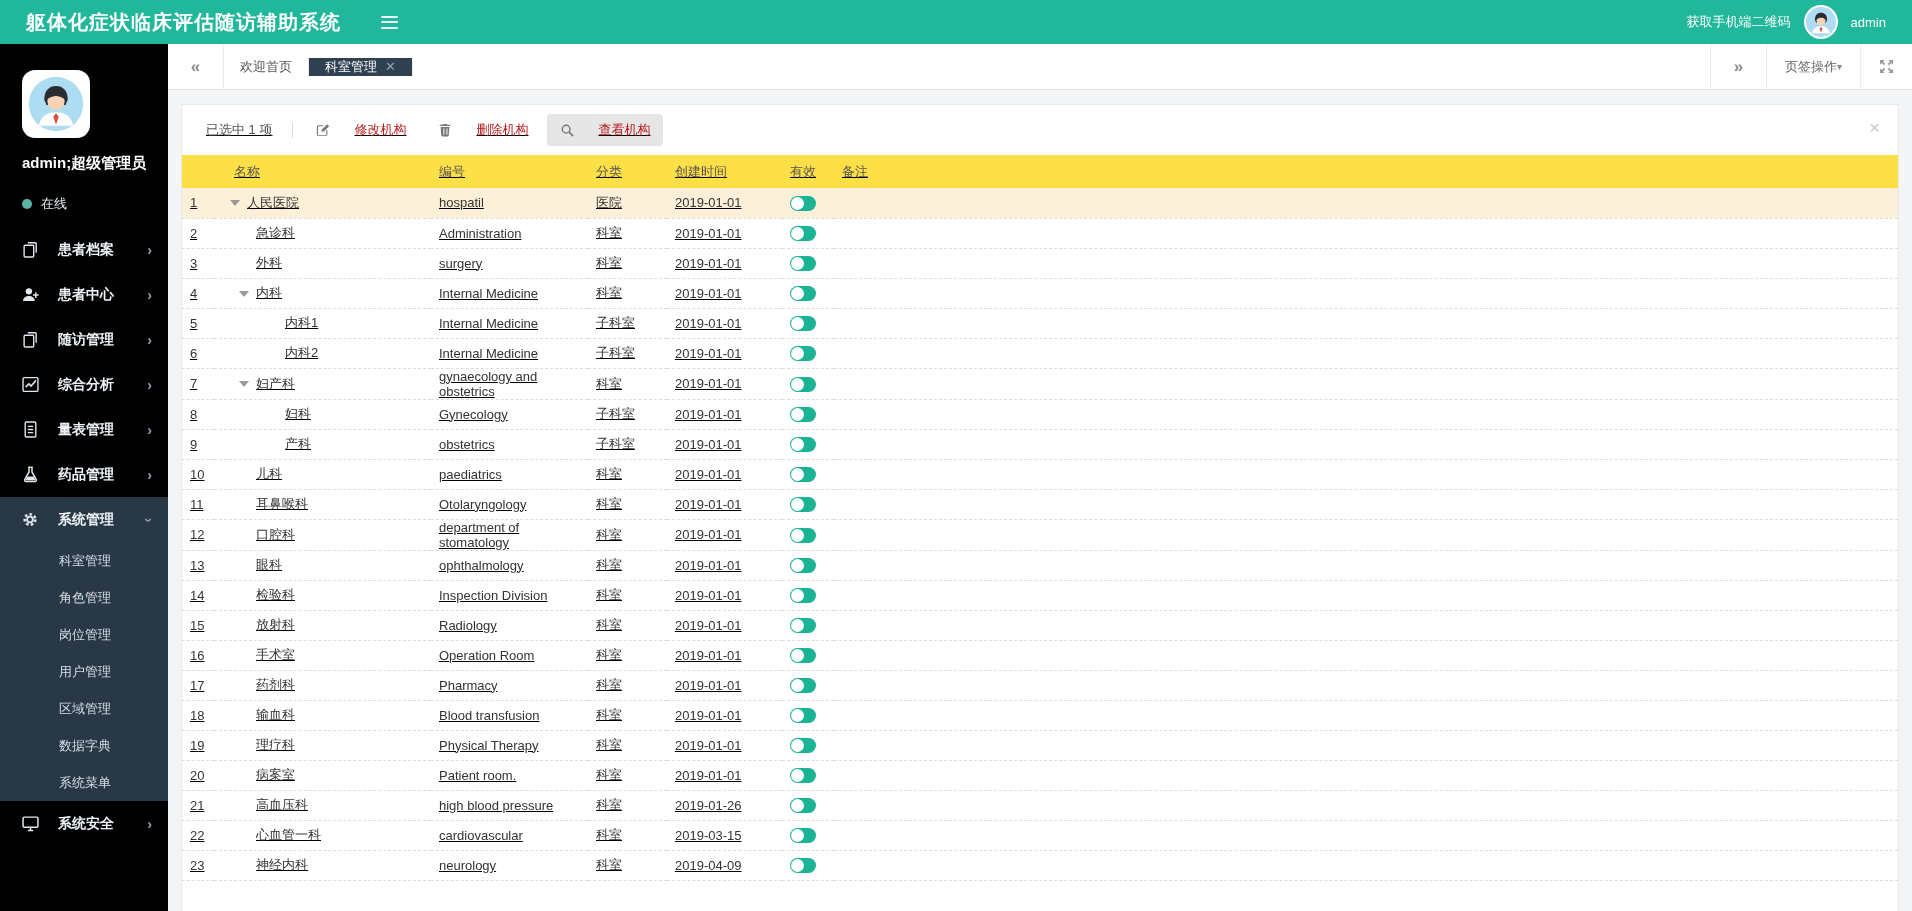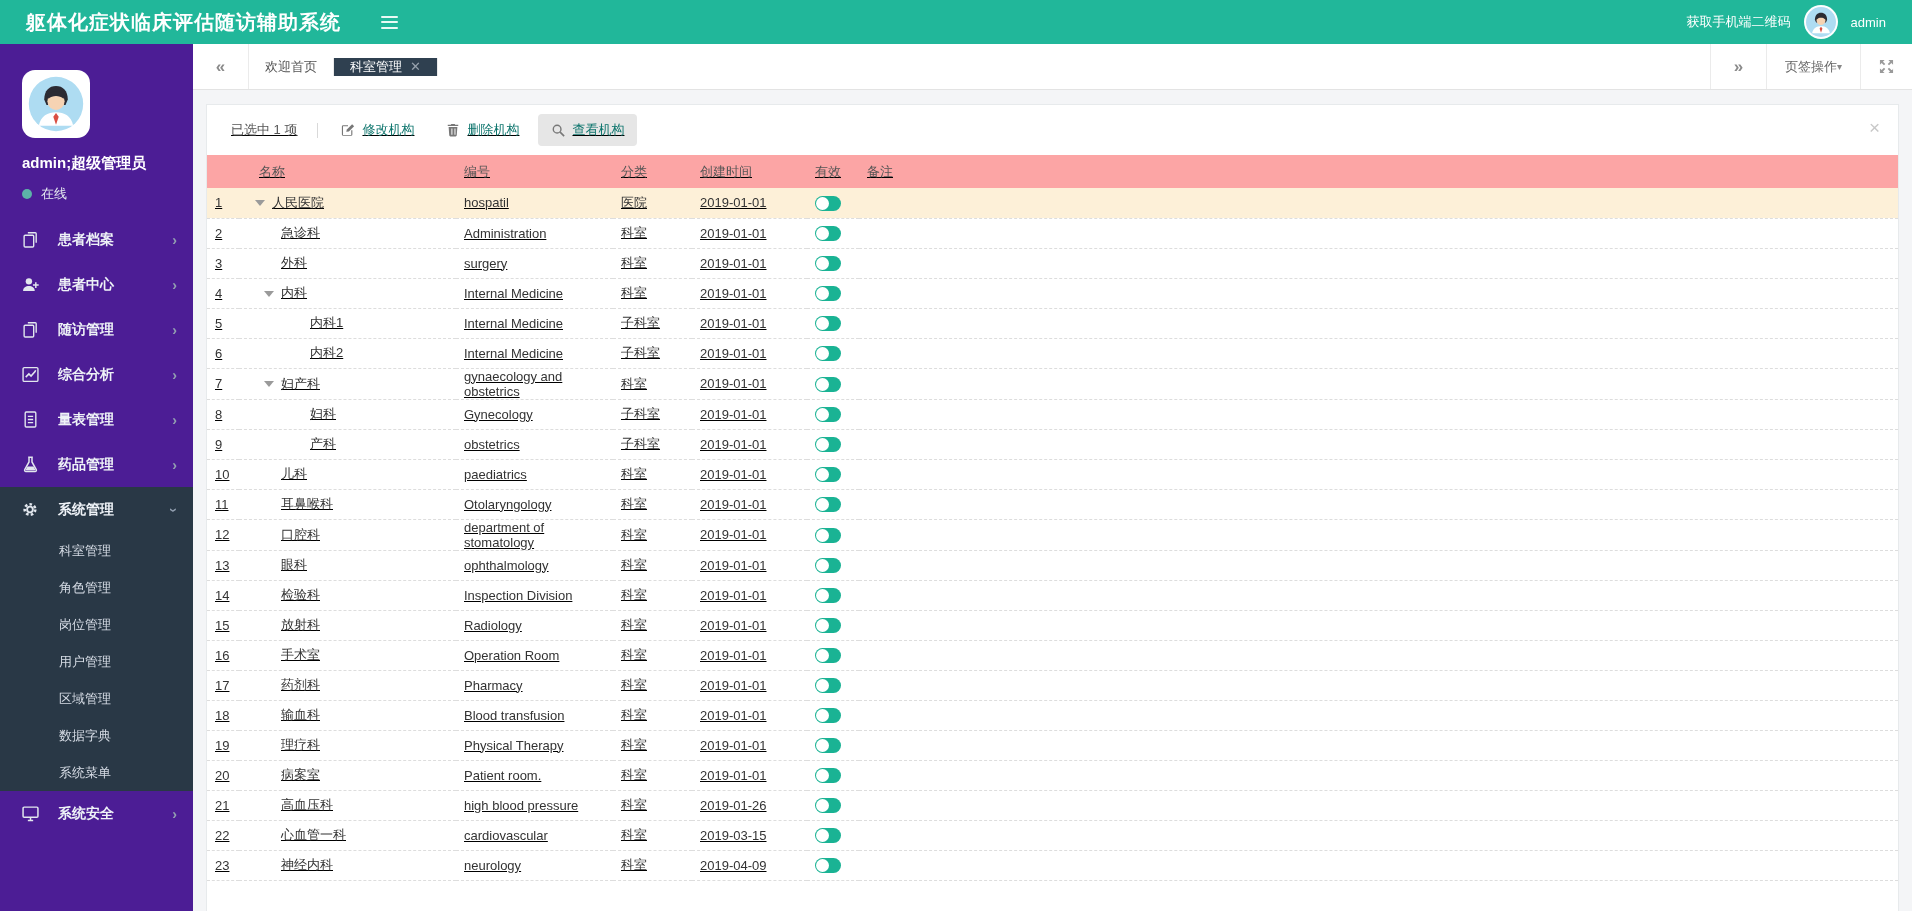--- a/index.html
+++ b/index.html
@@ -11,26 +11,26 @@
   .topbar-title { font-size:20px; font-weight:bold; padding-left:26px; letter-spacing:1px; white-space:nowrap; }
   .hamburger { margin-left:40px; width:17px; height:13px; display:flex; flex-direction:column; justify-content:space-between; cursor:pointer; }
   .hamburger i { display:block; height:2px; background:#eafaf5; border-radius:1px; }
   .topbar-right { margin-left:auto; display:flex; align-items:center; gap:13px; padding-right:26px; font-size:13px; }
   .qr-link { cursor:pointer; }
   .avatar-ring { width:34px; height:34px; border-radius:50%; border:2px solid rgba(255,255,255,.95); overflow:hidden; background:#cfe9f7; flex-shrink:0; }
   .avatar-ring svg { display:block; width:100%; height:100%; }
 
   
   .layout { display:flex; height:867px; }
-  .sidebar { width:193px; background:#4c1d95; flex-shrink:0; overflow:hidden; }
+  .sidebar { width:168px; background:#000000; flex-shrink:0; overflow:hidden; }
   .user-panel { padding:26px 0 14px 22px; }
   .avatar-box { width:68px; height:68px; background:#fff; border-radius:13px; display:flex; align-items:center; justify-content:center; }
   .avatar-box svg { width:58px; height:58px; border-radius:50%; }
   .user-name { margin-top:16px; font-weight:bold; font-size:15px; color:#fff; }
-  .user-status { margin-top:12px; font-size:13px; color:#e6ebf1; display:flex; align-items:center; gap:9px; }
+  .user-status { margin-top:22px; font-size:13px; color:#e6ebf1; display:flex; align-items:center; gap:9px; }
   .status-dot { width:10px; height:10px; border-radius:50%; background:#5cb3a8; }
 
   .menu-item { height:45px; display:flex; align-items:center; padding:0 16px 0 22px; font-size:14px; font-weight:bold; color:#eef2f7; cursor:pointer; }
   .mi-icon { width:19px; margin-right:17px; display:flex; color:#e2e7ee; }
   .mi-icon svg { width:17px; height:17px; }
   .chev { margin-left:auto; color:#93a0b1; font-size:14px; line-height:1; }
   .chev.down { display:inline-block; transform:rotate(90deg); }
   .menu-group.expanded { background:#293846; }
   .submenu-item { height:37px; line-height:37px; padding-left:59px; font-size:13px; color:#d7dde6; cursor:pointer; }
 
@@ -45,27 +45,27 @@
   .tabbar-right > div { border-left:1px solid #ebebeb; }
   .ops-btn { display:flex; align-items:center; padding:0 18px; color:#666; font-size:13px; cursor:pointer; }
   .ops-caret { font-size:10px; color:#888; }
   .fullscreen-btn { width:52px; display:flex; align-items:center; justify-content:center; color:#9a9a9a; cursor:pointer; }
 
   .content { flex:1; padding:14px 13px 0; overflow:hidden;text-decoration:underline; }
   .panel { background:#fff; border:1px solid #e7eaec; height:852px; position:relative; }
   .toolbar { height:50px; display:flex; align-items:center; padding:0 14px; font-size:13px; color:#555; }
   .selected-info { padding:0 10px; }
   .vdivider { width:1px; height:15px; background:#d9d9d9; margin:0 10px; }
-  .tool-btn { display:flex; align-items:center; gap:7px; padding:7px 13px; border-radius:4px; color:#0f766e; cursor:pointer; margin-right:6px; }
+  .tool-btn { display:flex; align-items:center; gap:24px; padding:7px 13px; border-radius:4px; color:#b91c1c; cursor:pointer; margin-right:6px; }
   .tool-btn svg { color:#777; }
   .tool-btn.highlighted { background:#e6e6e6; }
   .panel-close { position:absolute; right:18px; top:13px; color:#c8c8c8; font-size:19px; line-height:1; cursor:pointer; }
 
   table.dept-table { width:100%; border-collapse:collapse; table-layout:fixed; font-size:13px; }
-  .dept-table thead th { background:#fca5a5; height:33px; text-align:left; font-weight:normal; color:#555; padding:0 8px; }
+  .dept-table thead th { background:#fde047; height:33px; text-align:left; font-weight:normal; color:#555; padding:0 8px; }
   .dept-table thead th.th-name { padding-left:20px; }
   .dept-table tbody td { height:30px; padding:0 8px; border-bottom:1px dashed #ddd; color:#333; }
   .dept-table tbody tr.selected td { background:#fdf0d8; }
   td.num-cell { color:#555; padding-left:7px; }
   .name-wrap { white-space:nowrap; overflow:hidden; }
   .tree-caret { display:inline-block; width:0; height:0; border:5px solid transparent; border-top:6px solid #9a9a9a; border-bottom:none; margin-right:7px; margin-left:-17px; vertical-align:middle; }
   .toggle { display:inline-block; width:26px; height:15px; border-radius:8px; background:#1ab394; position:relative; vertical-align:middle; cursor:pointer; }
   .toggle::after { content:""; position:absolute; left:1px; top:1px; width:13px; height:13px; border-radius:50%; background:#fff; }
 </style>
 </head>

